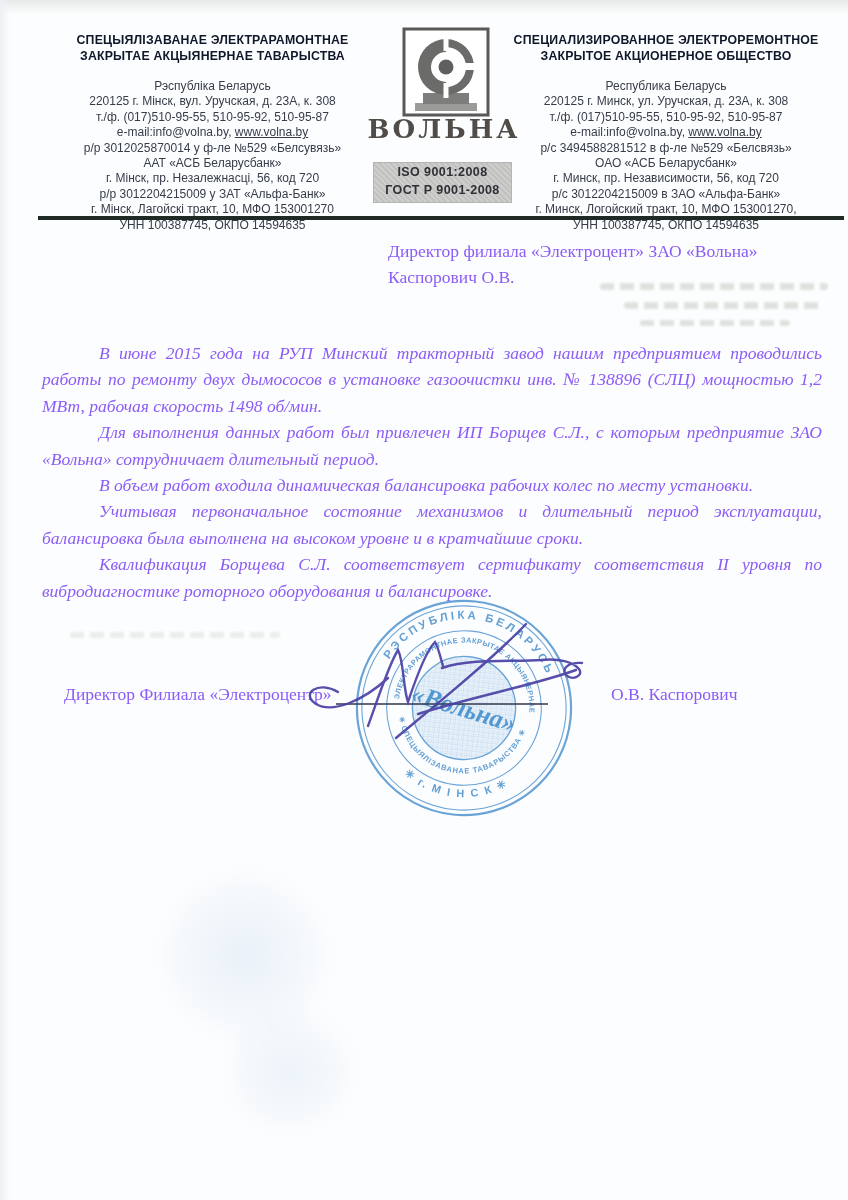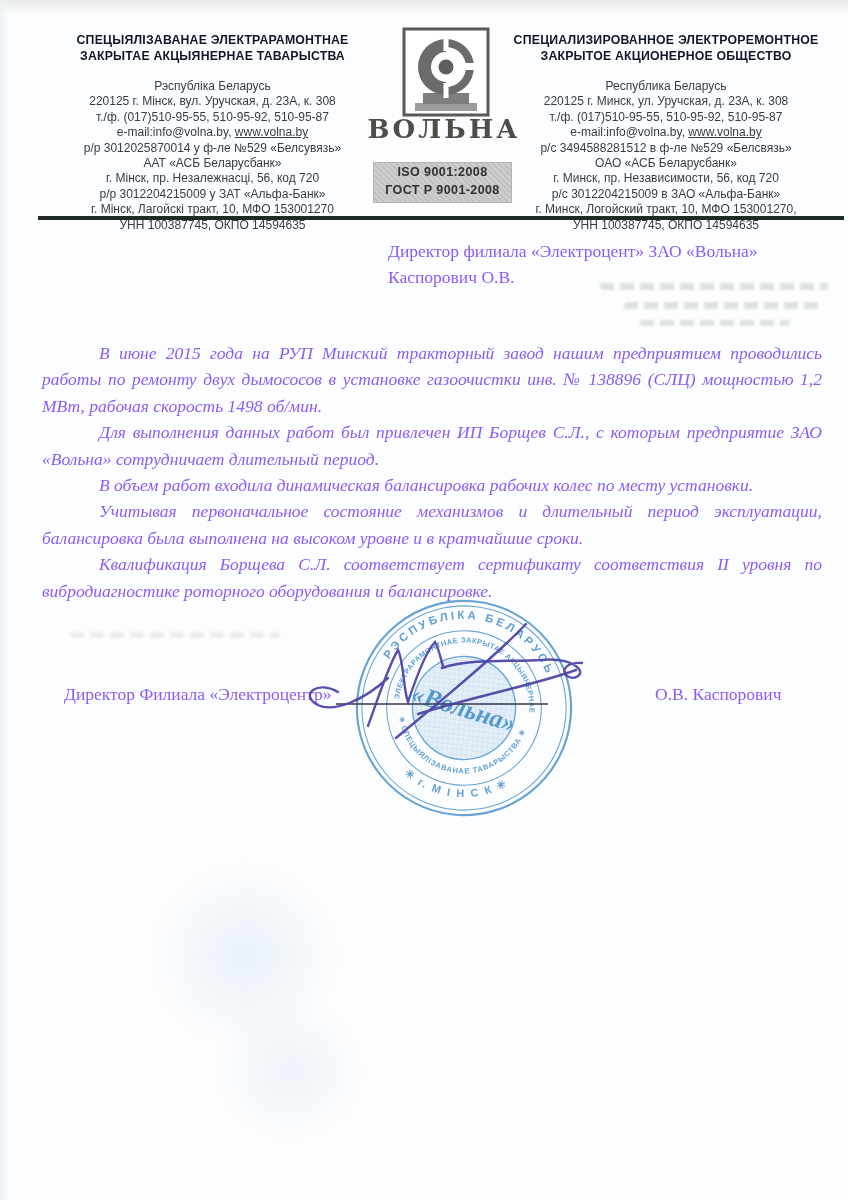--- a/index.html
+++ b/index.html
@@ -30,21 +30,21 @@
 
   .rule{position:absolute;left:38px;top:216px;width:806px;height:4px;background:#1f2a24;}
 
   .serif{font-family:"Liberation Serif",serif;color:#8b5cf6;}
   .addressee{position:absolute;left:388px;top:238px;font-size:17.5px;line-height:26px;}
 
   .body-text{position:absolute;left:42px;top:340px;width:780px;font-size:17.5px;line-height:26.4px;text-align:justify;}
   .body-text p{margin:0;text-indent:57px;font-style:italic;}
 
   .sig-label{position:absolute;left:64px;top:684px;font-size:17.5px;}
-  .sig-name{position:absolute;left:611px;top:684px;font-size:17.5px;margin-left:44px;}
+  .sig-name{position:absolute;left:611px;top:684px;font-size:17.5px;}
   .sig-line{position:absolute;left:336px;top:703px;width:212px;height:2px;background:#3c4156;opacity:.8;z-index:4;}
 
   .stamp{position:absolute;left:350px;top:594px;width:228px;height:228px;transform:rotate(6deg);opacity:.92;z-index:3;}
   .autograph{position:absolute;left:300px;top:596px;width:300px;height:175px;z-index:5;}
 
   
   .ghost{position:absolute;border-radius:3px;filter:blur(1px);
          background:repeating-linear-gradient(90deg,#aeb9ab 0 14px,rgba(255,255,255,0) 14px 20px);opacity:.38;z-index:1;}
   .g1{left:600px;top:283px;width:228px;height:7px;}
   .g2{left:624px;top:302px;width:198px;height:7px;}

